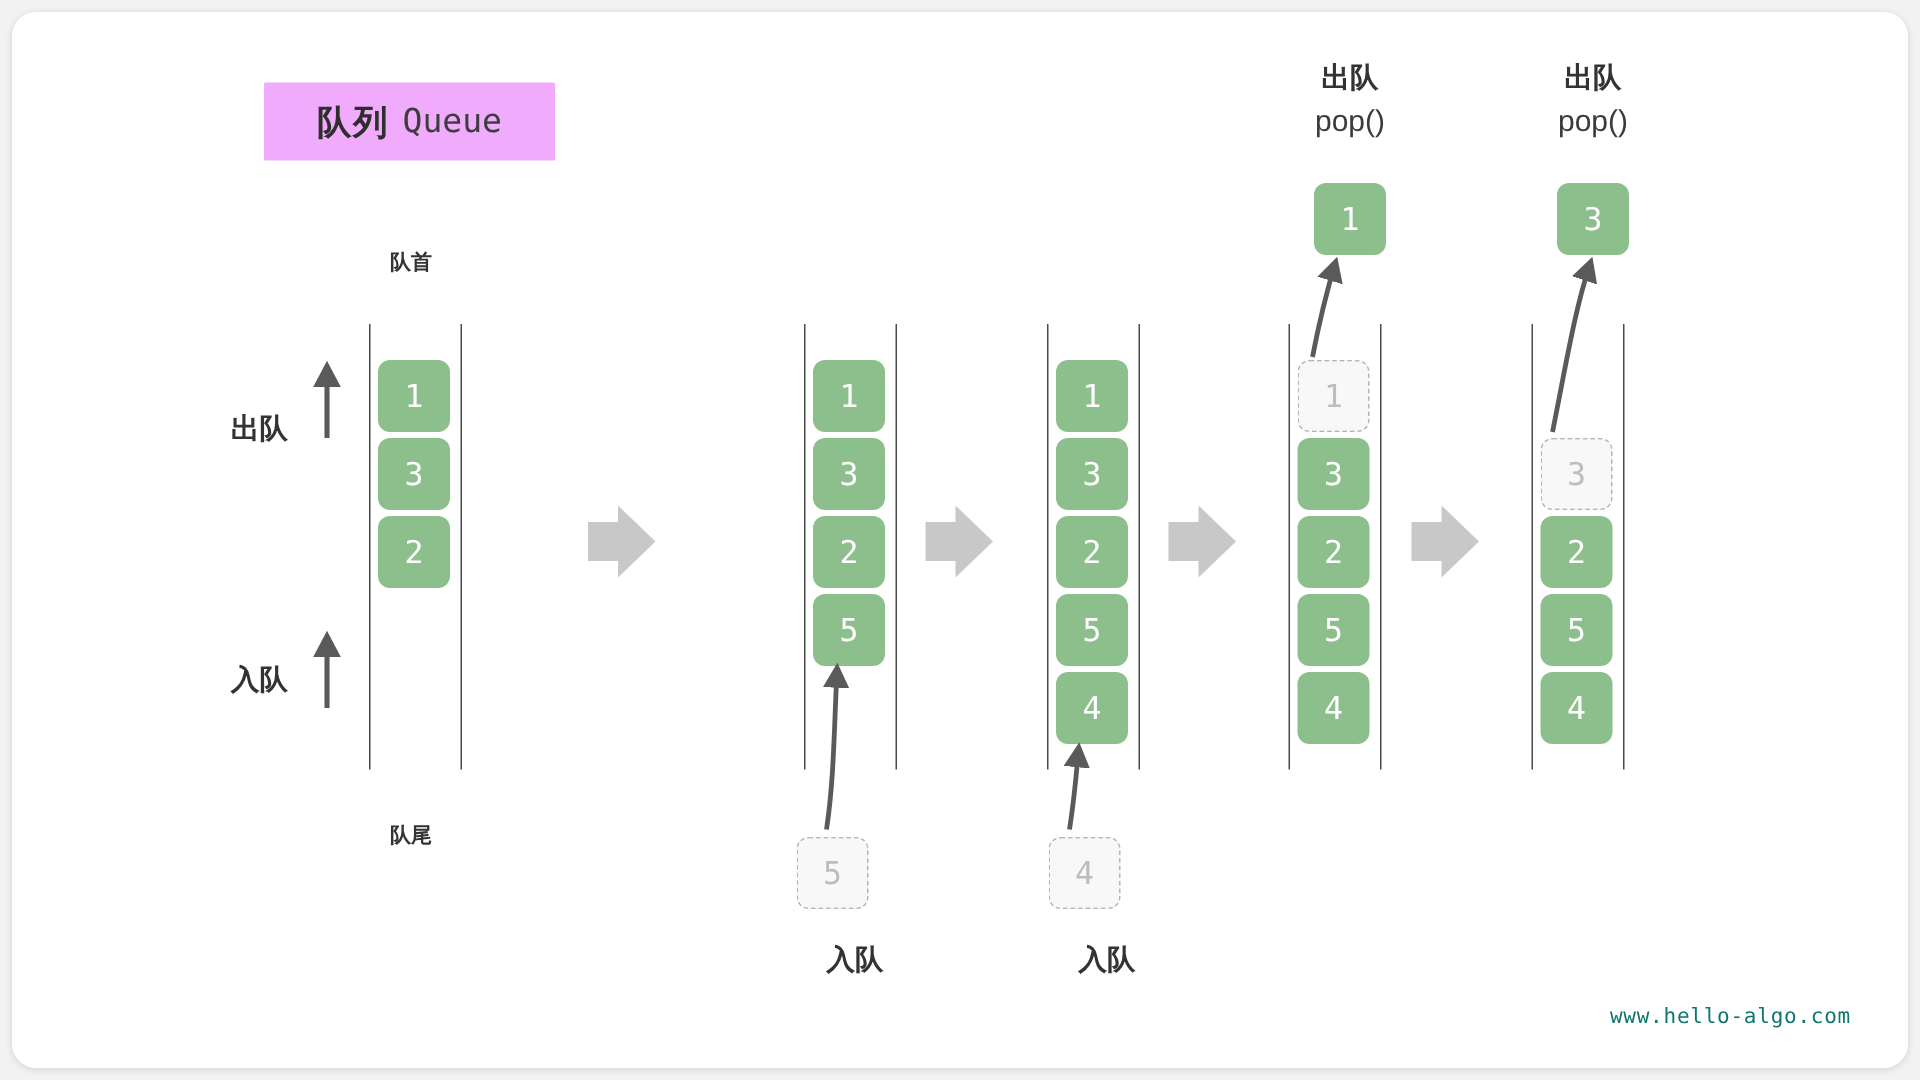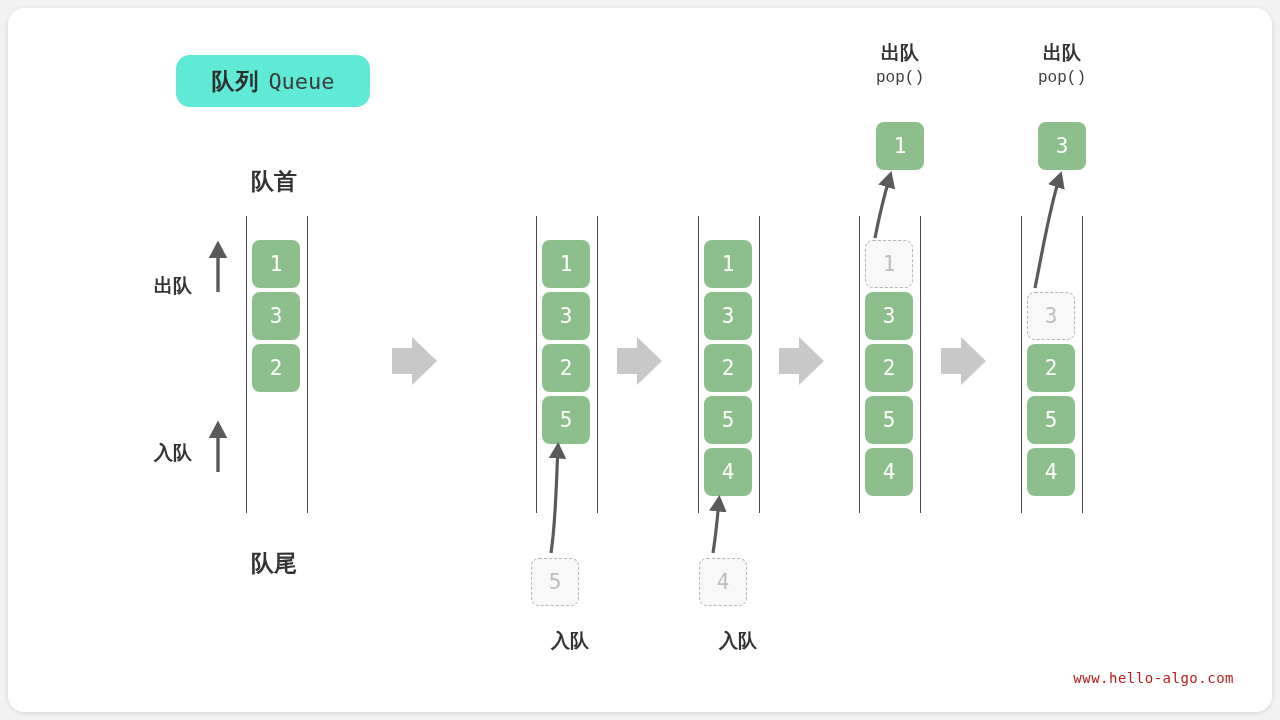--- a/index.html
+++ b/index.html
@@ -26,43 +26,43 @@
     box-shadow: 0 1px 5px rgba(0,0,0,0.12);
   }
 
   
   .title-badge {
     position: absolute;
     left: 168px;
     top: 47px;
     width: 194px;
     height: 52px;
-    background: #5eead4;
-    border-radius: 14px;
+    background: #f0abfc;
+    border-radius: 1px;
     display: flex;
     align-items: center;
     justify-content: center;
   }
   .title-cn {
     font-size: 23px;
     font-weight: bold;
     color: #2e2e2e;
     letter-spacing: 1px;
   }
   .title-en {
     font-size: 22px;
     color: #3d3d3d;
     font-family: "DejaVu Sans Mono", "Liberation Mono", monospace;
     margin-left: 9px;
   }
 
   
   .col-caption {
     position: absolute;
-    font-size: 23px;
+    font-size: 14px;
     font-weight: bold;
     color: #333333;
     text-align: center;
     white-space: nowrap;
   }
 
   
   .side-label {
     position: absolute;
     font-size: 19px;
@@ -127,33 +127,33 @@
     white-space: nowrap;
     line-height: 1.42;
   }
   .op-cn {
     font-size: 19px;
     font-weight: bold;
     color: #333333;
     display: block;
   }
   .op-code {
-    font-size: 16px;
+    font-size: 20px;
     color: #3b3b3b;
-    font-family: Liberation Mono, monospace;
+    font-family: Liberation Sans, sans-serif;
     display: block;
   }
   .op-arg { color: #45a049; font-weight: bold; }
 
   .watermark {
     position: absolute;
     right: 38px;
     bottom: 26px;
     font-size: 14px;
-    color: #b91c1c;
+    color: #0f766e;
     font-family: "DejaVu Sans Mono", "Liberation Mono", monospace;
     letter-spacing: 0.5px;
   }
 
   svg.overlay {
     position: absolute;
     left: 0;
     top: 0;
     width: 1280px;
     height: 720px;

